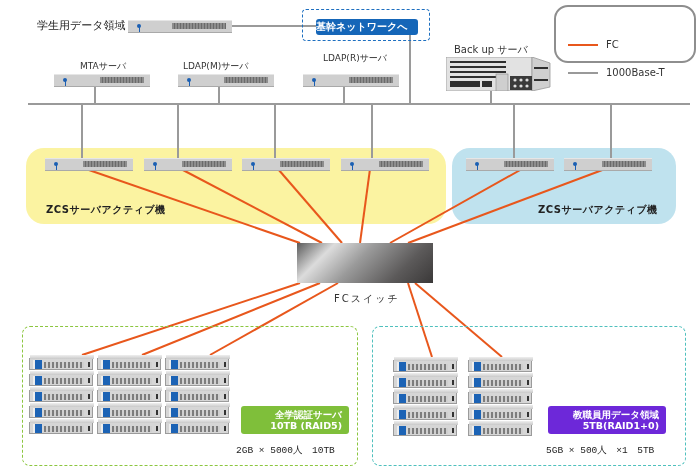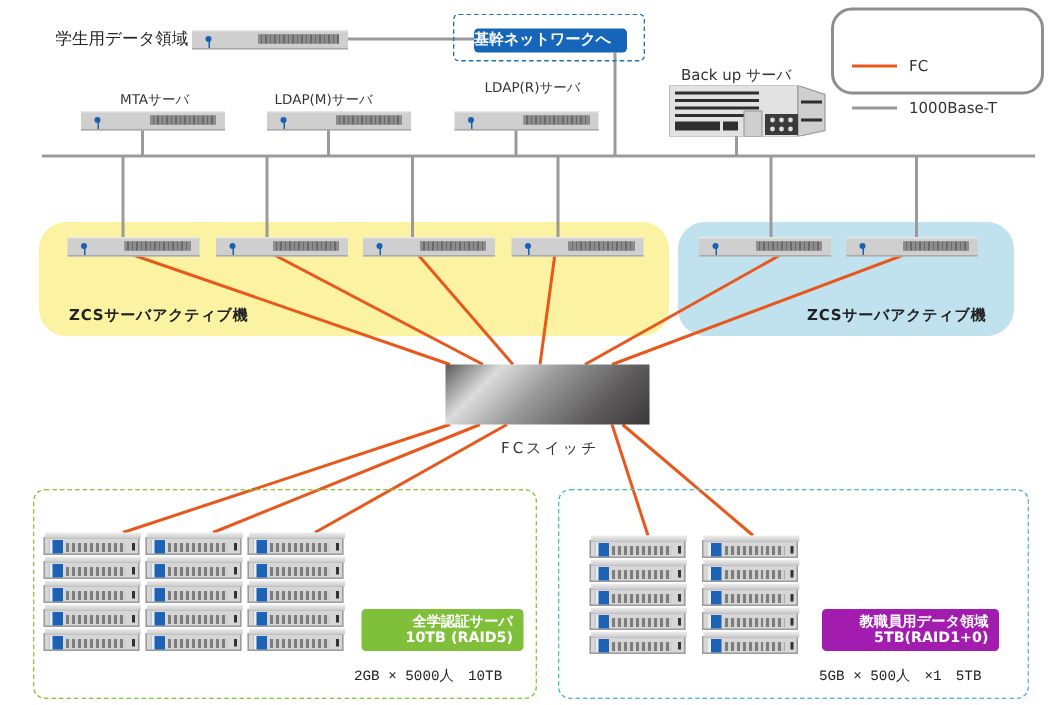--- a/index.html
+++ b/index.html
@@ -31,21 +31,21 @@
   .switch { position:absolute; left:297px; top:243px; width:136px; height:40px;
             background:linear-gradient(135deg,#5a5a5a 0%,#dcdcdc 22%,#9a9a9a 45%,#5c5a5a 75%,#3a3838 100%); }
   .switch-label { position:absolute; left:334px; top:292px; font-size:10px; color:#333; letter-spacing:2px; }
   .storage-zone-student { position:absolute; left:22px; top:326px; width:334px; height:138px;
                           border:1.5px dashed #8cc63f; border-radius:8px; }
   .storage-zone-staff { position:absolute; left:372px; top:326px; width:312px; height:138px;
                         border:1.5px dashed #4fc0bd; border-radius:8px; }
   .raid-box { position:absolute; height:22px; color:#fff; font-size:9.5px; font-weight:bold; line-height:11px;
               text-align:right; padding:3px 7px 3px 7px; border-radius:3px; }
   .raid-student { left:241px; top:406px; width:94px; background:#7fbf3a; }
-  .raid-staff { left:548px; top:406px; width:104px; background:#a21caf; }
+  .raid-staff { left:548px; top:406px; width:104px; background:#6d28d9; }
   .cap-text { position:absolute; font-size:9.5px; color:#222; white-space:nowrap;font-family:Liberation Mono, monospace; }
   .disk-stack { position:absolute; width:64px; }
   .disk { position:relative; width:64px; height:12px; margin-bottom:2px; background:#d6d6d6;
           border:1px solid #9b9b9b; box-sizing:border-box; }
   .disk::before { content:""; position:absolute; left:0; top:-4px; width:64px; height:4px;
                   background:linear-gradient(180deg,#efefef,#c9c9c9); }
   .disk .bay { position:absolute; left:3px; top:1px; width:7px; height:9px; background:#1c63b5; border-left:2px solid #eee; }
   .disk .grill { position:absolute; left:14px; top:3px; width:40px; height:6px;
                  background-image:repeating-linear-gradient(90deg,#7d7d7d 0 2px,#d0d0d0 2px 4px); }
   .disk .tip { position:absolute; right:2px; top:3px; width:2px; height:5px; background:#333; }

